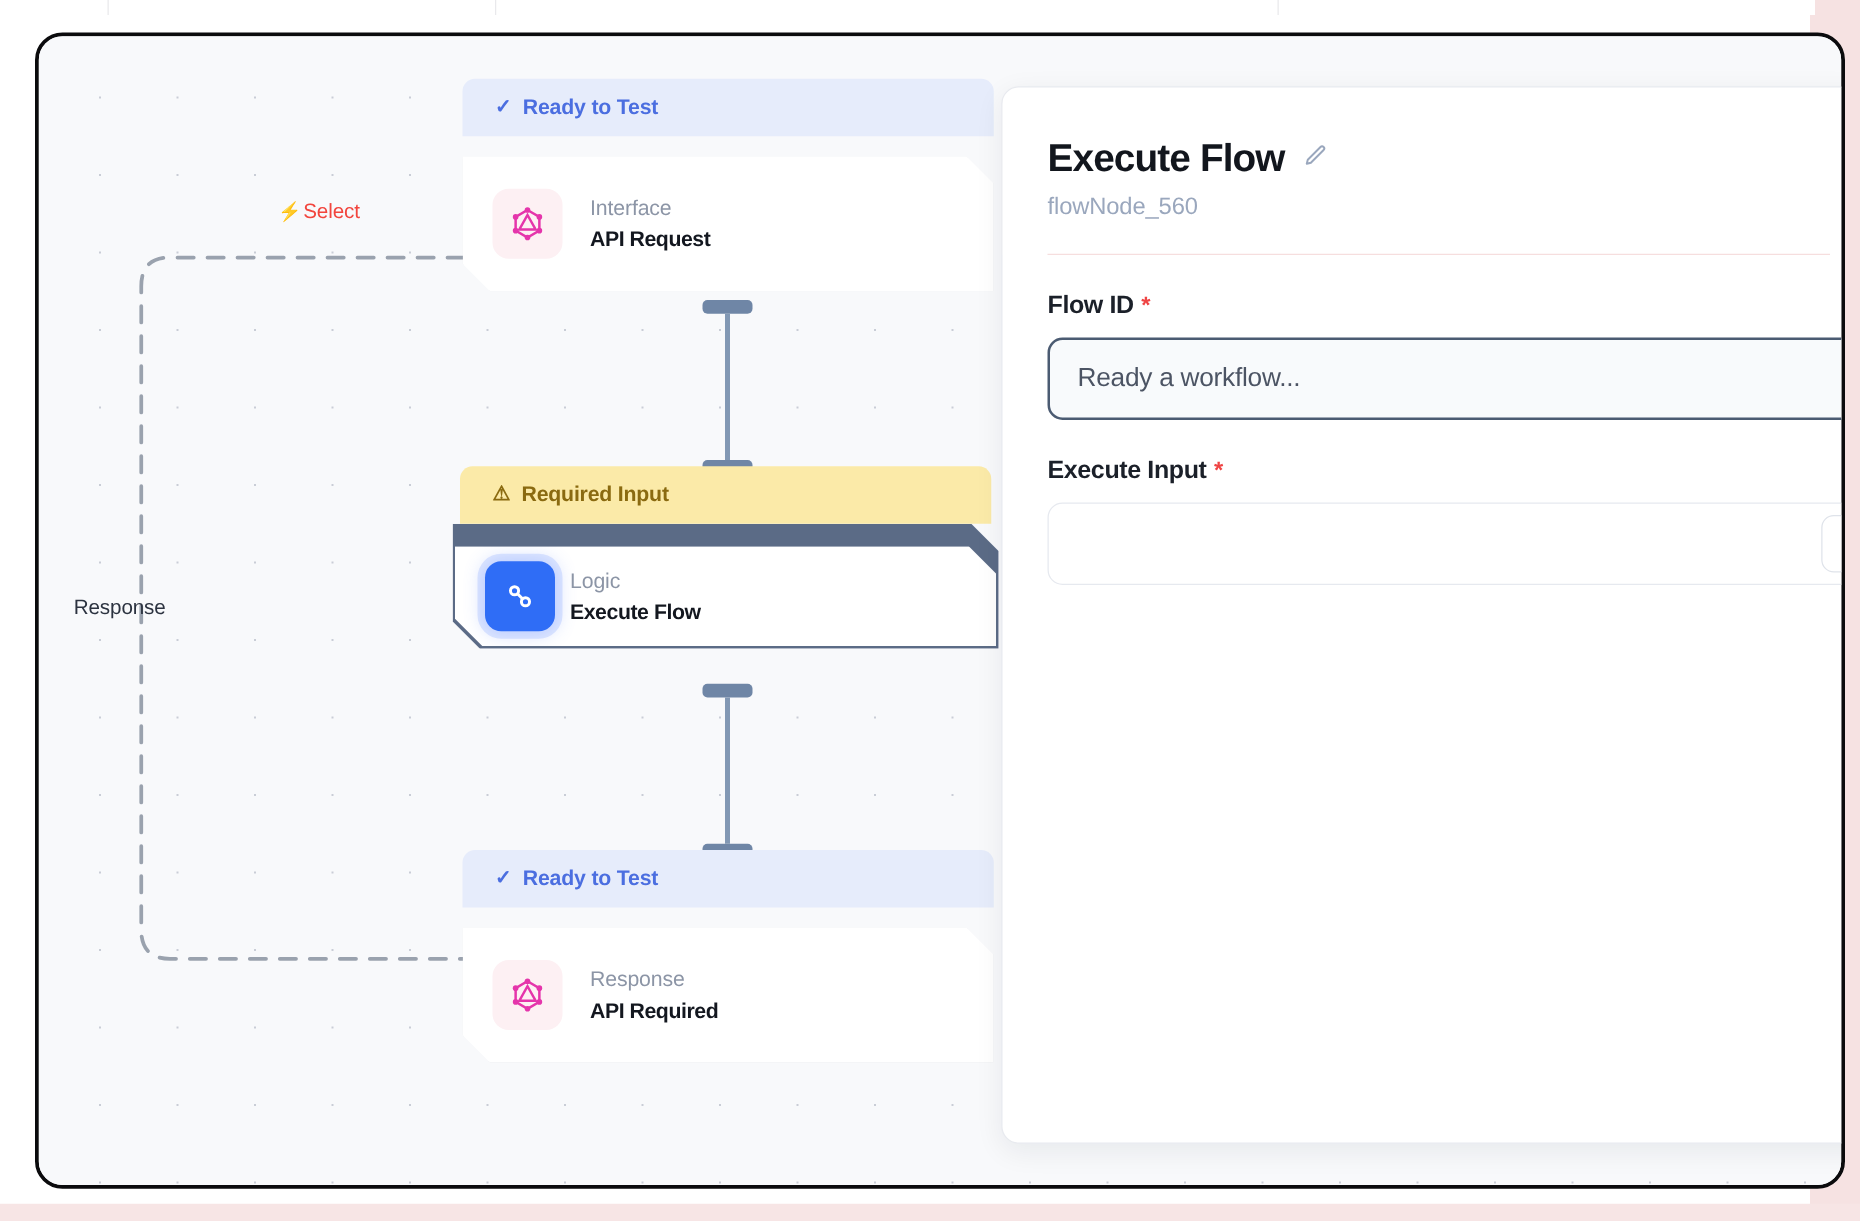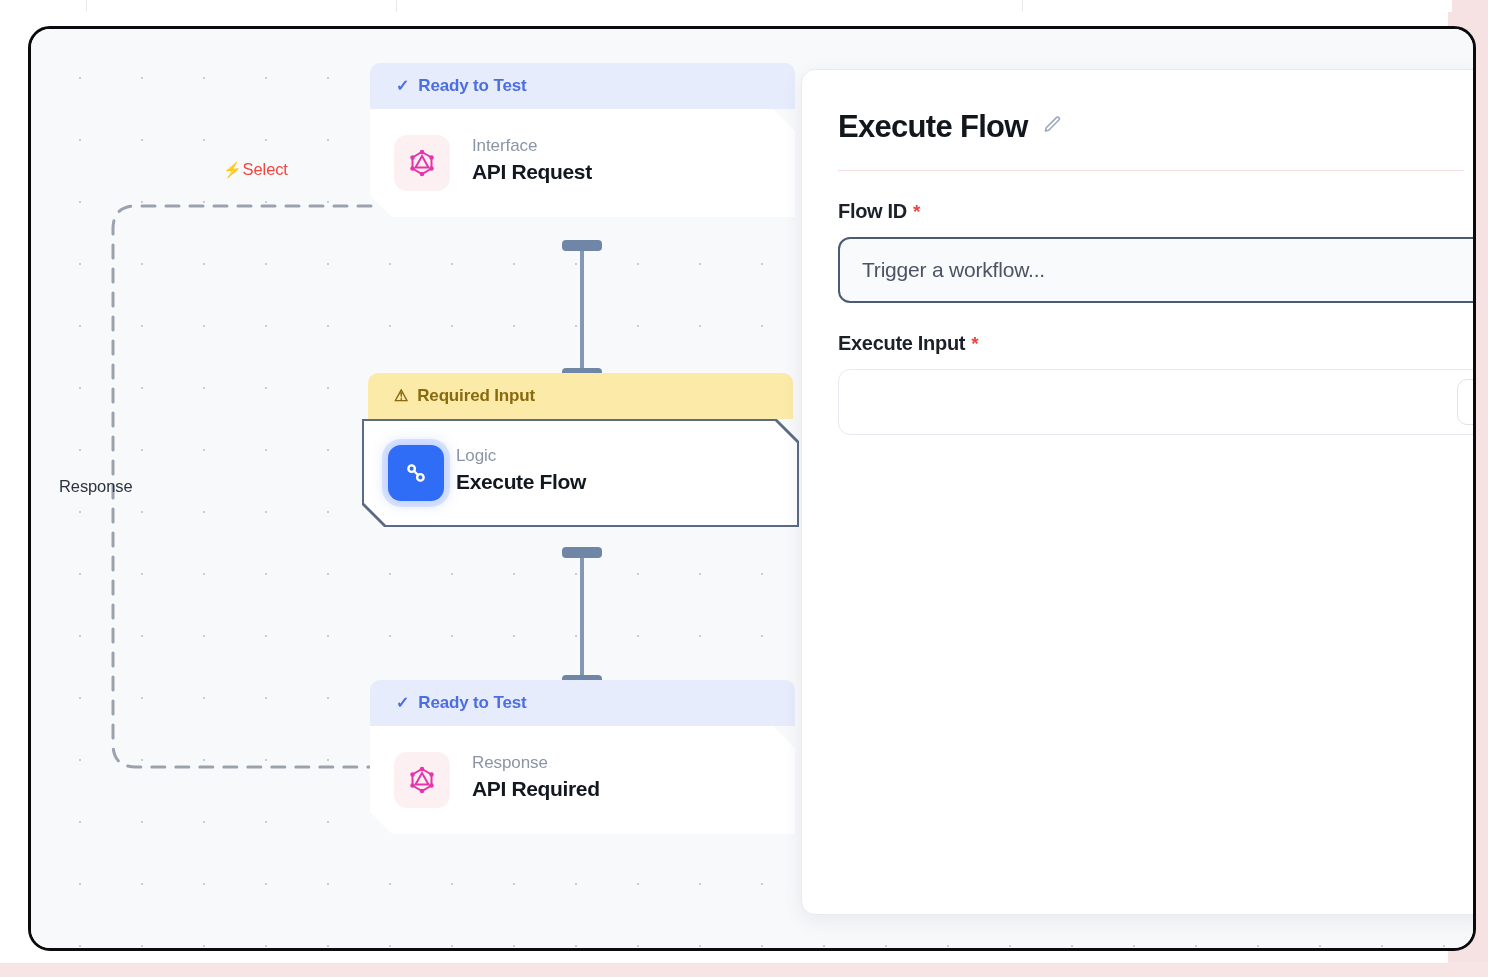--- a/index.html
+++ b/index.html
@@ -143,33 +143,34 @@
   .node-status.warn {
     background: #fbeaa8;
     color: #8a6a10;
   }
   .status-icon { font-size: 16px; line-height: 1; display: inline-block; }
 
   .node-body {
     background: #ffffff;
     padding: 26px 24px;
     display: flex;
-    align-items: flex-start;
+    align-items: center;
     gap: 22px;
     position: relative;
     
     clip-path: polygon(
       0 0,
       calc(100% - 22px) 0,
       100% 22px,
       100% 100%,
       22px 100%,
       0 calc(100% - 22px)
     );
     box-shadow: 0 1px 3px rgba(15, 23, 42, 0.10);
+    margin-top: 16px;
   }
   .node.selected .node-body-wrap {
     background: #5b6b86;
     clip-path: polygon(
       0 0,
       calc(100% - 22px) 0,
       100% 22px,
       100% 100%,
       22px 100%,
       0 calc(100% - 22px)
@@ -194,21 +195,21 @@
   }
 
   .node-text { display: flex; flex-direction: column; gap: 3px; }
   .node-kind {
     font-size: 17px;
     color: #8c95a6;
     letter-spacing: -0.1px;
     line-height: 1.25;
   }
   .node-title {
-    font-size: 21px;
+    font-size: 17px;
     font-weight: 700;
     color: #13171f;
     letter-spacing: -0.35px;
     line-height: 1.25;
   }
 
   
   .connector {
     position: absolute;
     width: 40px;
@@ -387,21 +388,21 @@
         <div class="conn-line"></div>
         <div class="handle"></div>
       </div>
 
       <div class="node selected" style="left:331px; top:344px; width:437px;">
         <div class="node-status warn" style="margin-left:6px; width:425px;">
           <span class="status-icon">⚠</span>
           <span>Required Input</span>
         </div>
         <div class="node-body-wrap">
-          <div class="node-body" style="padding:24px 24px;gap:12px;">
+          <div class="node-body" style="padding:12px 24px;gap:12px;">
             <div class="node-icon logic">
               <svg width="30" height="30" viewBox="0 0 24 24" fill="none" stroke="#ffffff" stroke-width="1.9">
                 <circle cx="8.5" cy="8.5" r="2.6"></circle>
                 <circle cx="15.5" cy="15.5" r="2.6"></circle>
                 <path d="M10.4 10.4 L13.6 13.6"></path>
               </svg>
             </div>
             <div class="node-text">
               <span class="node-kind">Logic</span>
               <span class="node-title">Execute Flow</span>
@@ -447,30 +448,31 @@
 
       <div class="insp-title-row">
         <span class="insp-title">Execute Flow</span>
         <span class="pencil-icon">
           <svg width="22" height="22" viewBox="0 0 24 24" fill="none" stroke="#9aa7bd" stroke-width="1.7" stroke-linecap="round" stroke-linejoin="round">
             <path d="M16.8 3.9a1.9 1.9 0 0 1 2.7 2.7L8.4 17.7l-3.6.9.9-3.6Z"></path>
           </svg>
         </span>
       </div>
 
+      <div class="insp-subtitle">flowNode_560</div>
 
       <div class="insp-divider"></div>
 
       <div class="field">
         <div class="field-label">
           <span>Flow ID</span>
           <span class="req-star">*</span>
         </div>
         <div class="select-box">
-          <span>Trigger a workflow...</span>
+          <span>Ready a workflow...</span>
         </div>
       </div>
 
       <div class="field">
         <div class="field-label">
           <span>Execute Input</span>
           <span class="req-star">*</span>
         </div>
         <div class="input-box">
           <button class="edit-btn">Edit</button>

